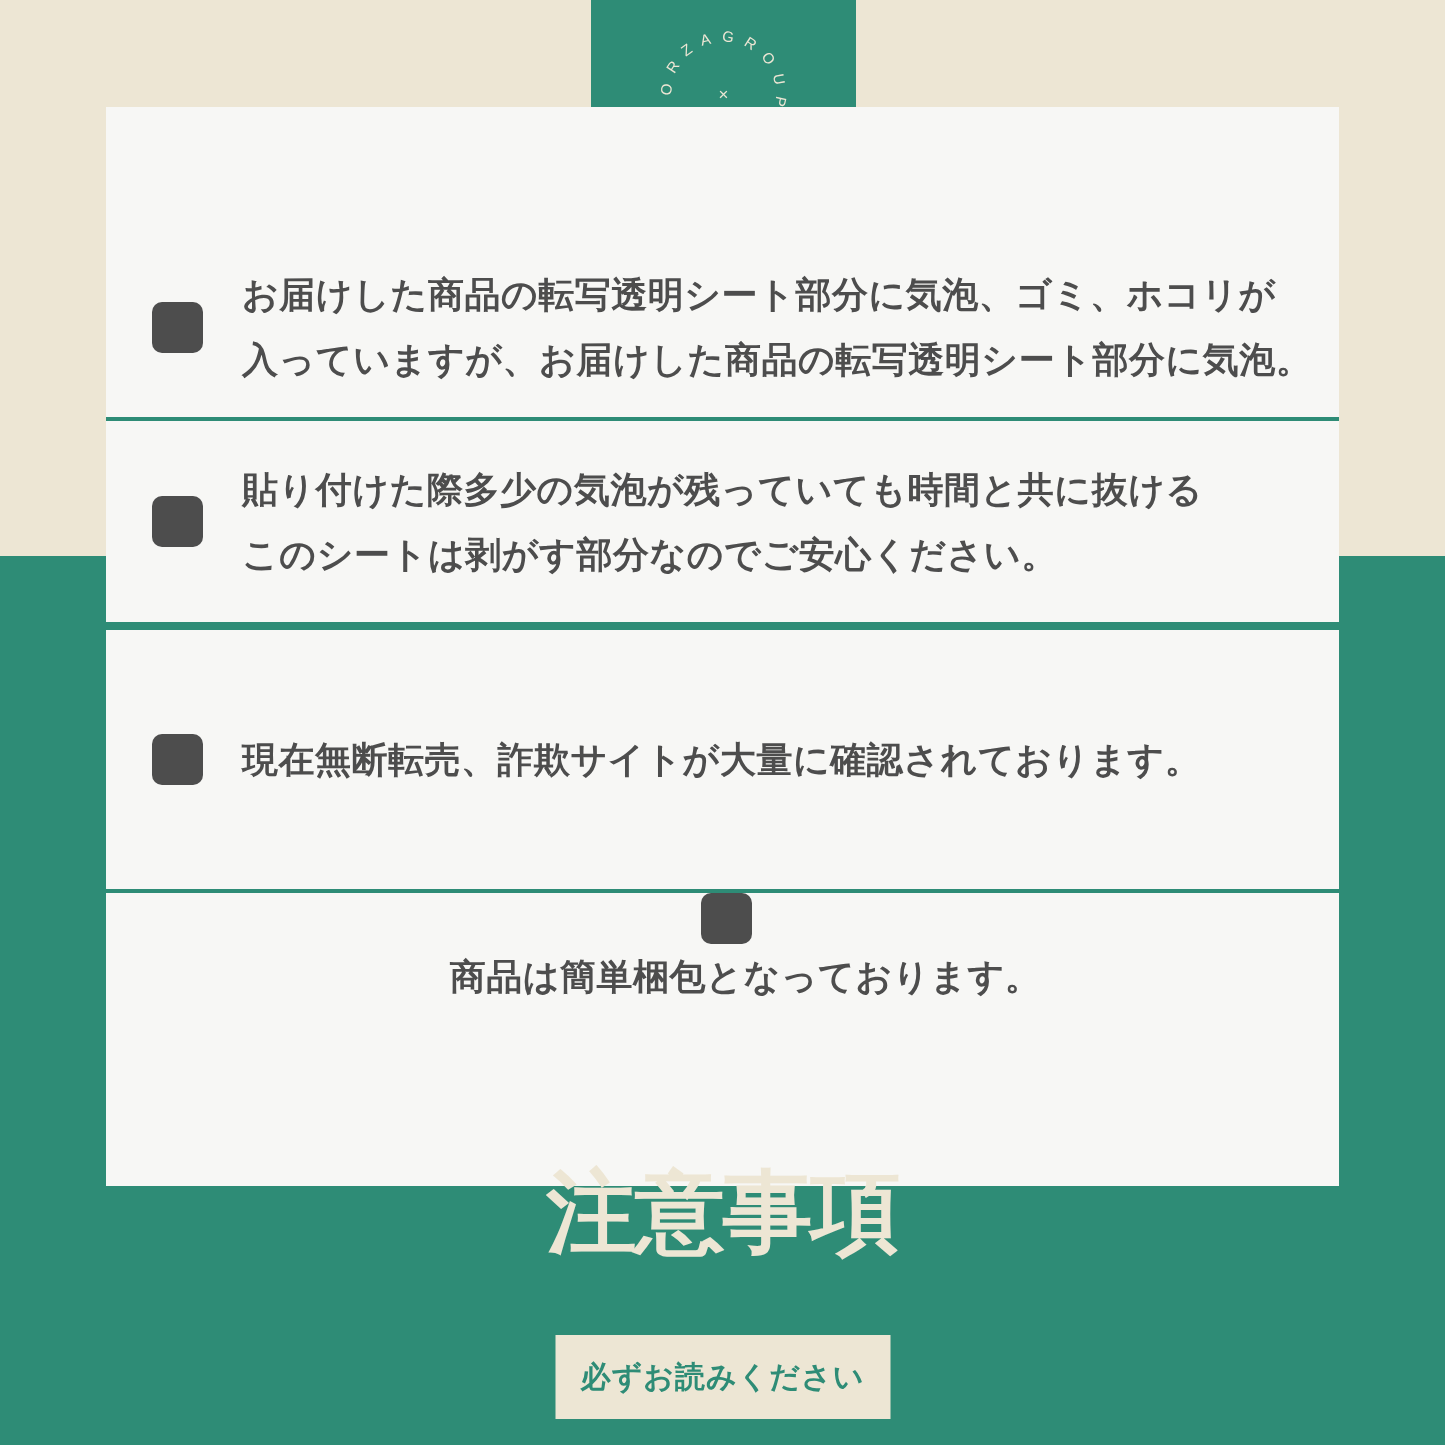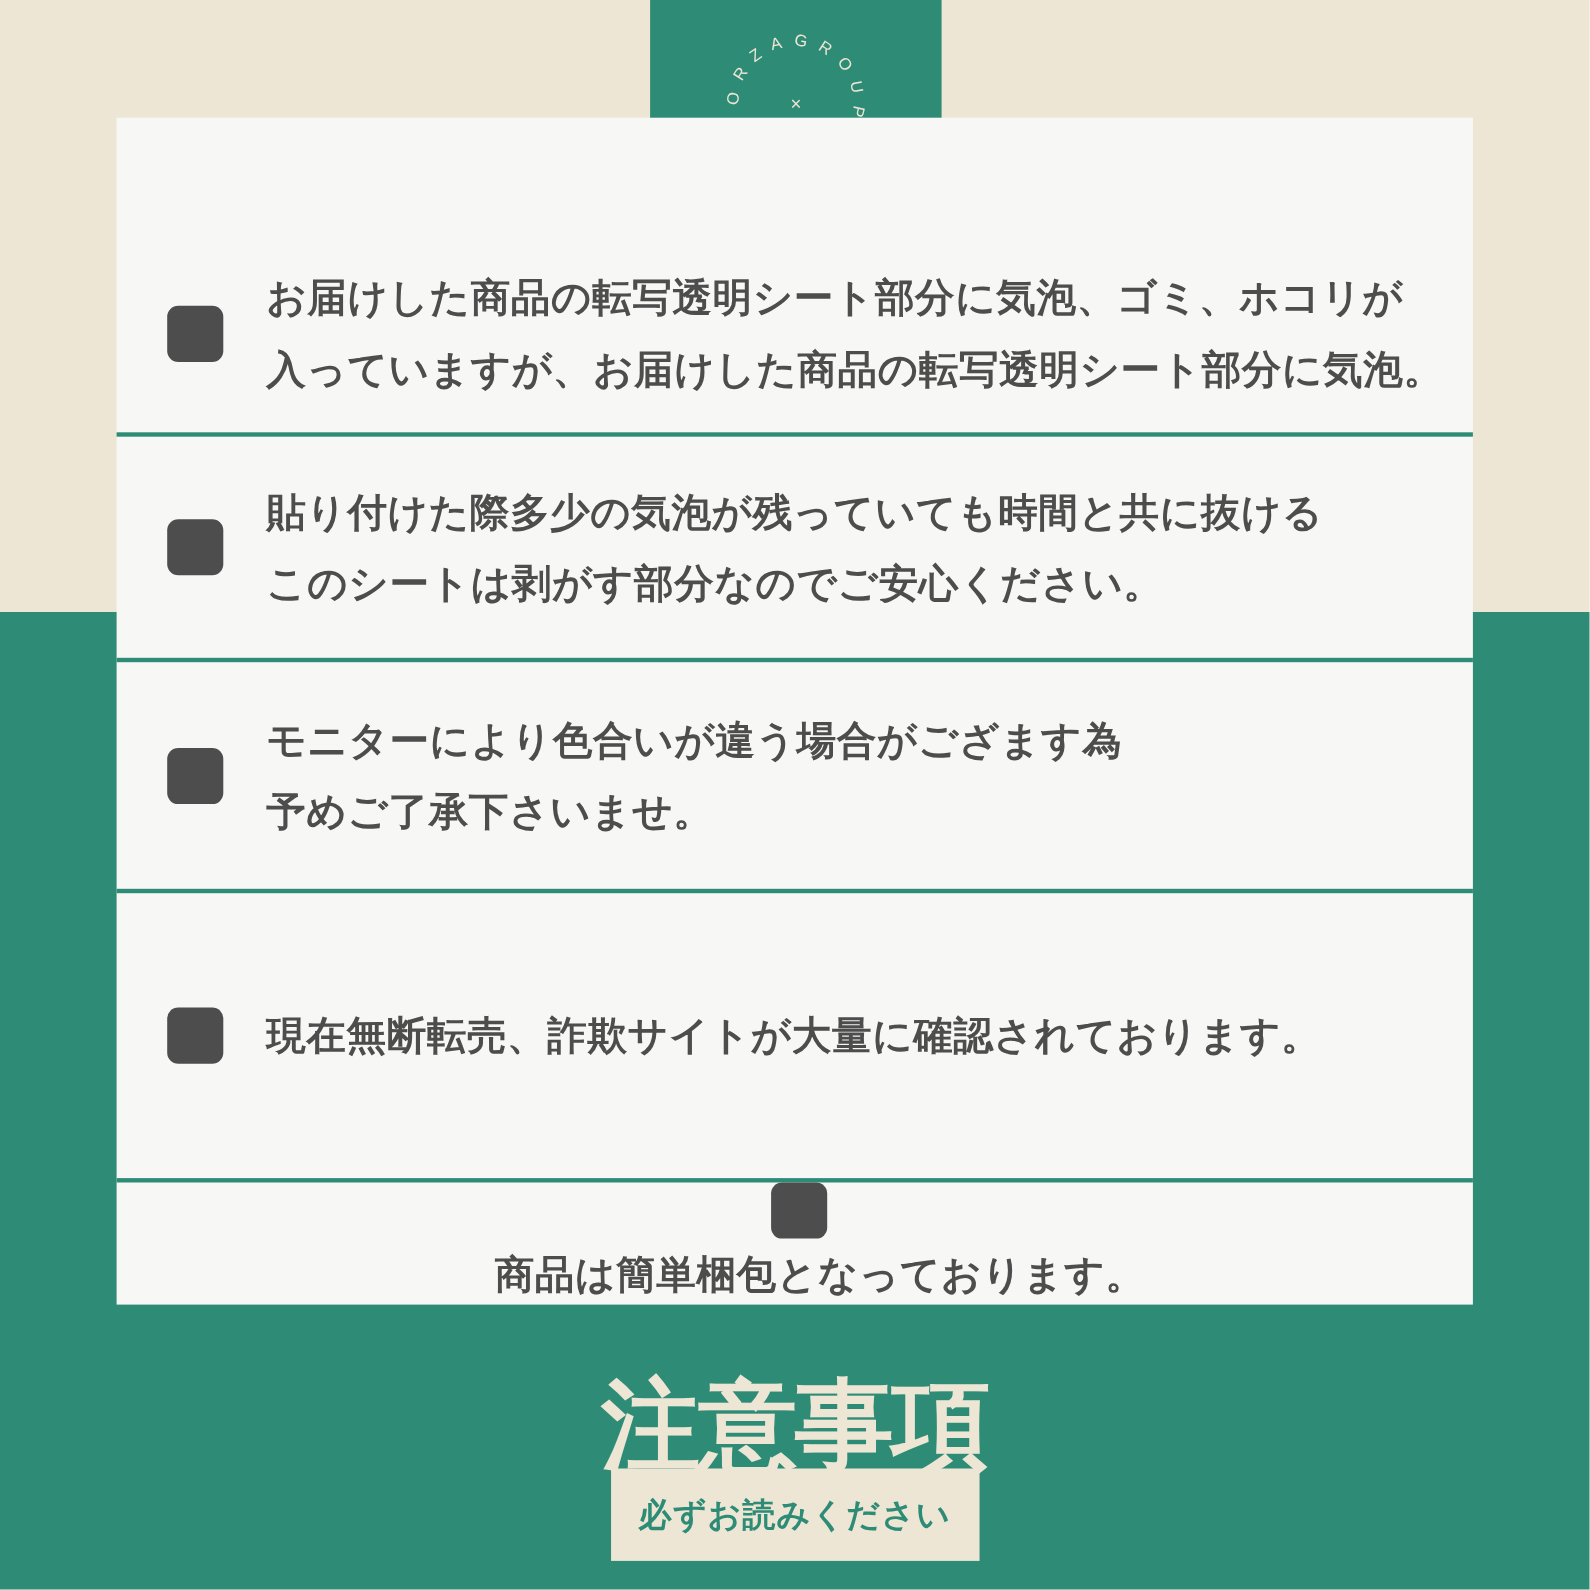--- a/index.html
+++ b/index.html
@@ -38,21 +38,21 @@
     width:1233px;height:1079px;
     background:var(--card);
     display:flex;flex-direction:column;
   }
   .divider{height:4px;background:var(--teal);flex:0 0 auto;}
   .card{
     display:flex;align-items:center;
     padding-left:46px;
     flex:0 0 auto;
   }
-  .card-1{height:286px;padding-top:106px;}
+  .card-1{height:286px;padding-top:106px;margin-top:24px;}
   .card-2{height:201px;}
   .card-3{height:206px;}
   .card-4{height:259px;}
   .card-5{height:170px;flex-direction:column;}
   .checkbox{
     width:51px;height:51px;
     border-radius:10px;
     background:var(--ink);
     flex:0 0 auto;
     margin-right:39px;
@@ -61,21 +61,21 @@
     color:var(--ink);
     font-size:36px;
     font-weight:700;
     line-height:65px;
     letter-spacing:0.5px;
     white-space:nowrap;
   }
   .lines p{margin:0;}
   
   .footer-title{
-    position:absolute;left:0;top:1245px;width:100%;
+    position:absolute;left:0;top:1161px;width:100%;
     margin:0;
     text-align:center;
     color:var(--cream);
     font-size:90px;
     font-weight:900;
     letter-spacing:-2px;
     line-height:1.15;
   }
   .read-button{
     position:absolute;top:1335px;left:50%;
@@ -123,27 +123,20 @@
     <section class="card card-2">
       <span class="checkbox"></span>
       <div class="lines">
         <p>貼り付けた際多少の気泡が残っていても時間と共に抜ける</p>
         <p>このシートは剥がす部分なのでご安心ください。</p>
       </div>
     </section>
 
     <div class="divider"></div>
 
-    <section class="card card-3">
-      <span class="checkbox"></span>
-      <div class="lines">
-        <p>モニターにより色合いが違う場合がござます為</p>
-        <p>予めご了承下さいませ。</p>
-      </div>
-    </section>
 
     <div class="divider"></div>
 
     <section class="card card-4">
       <span class="checkbox"></span>
       <div class="lines">
         <p>現在無断転売、詐欺サイトが大量に確認されております。</p>
       </div>
     </section>
 

